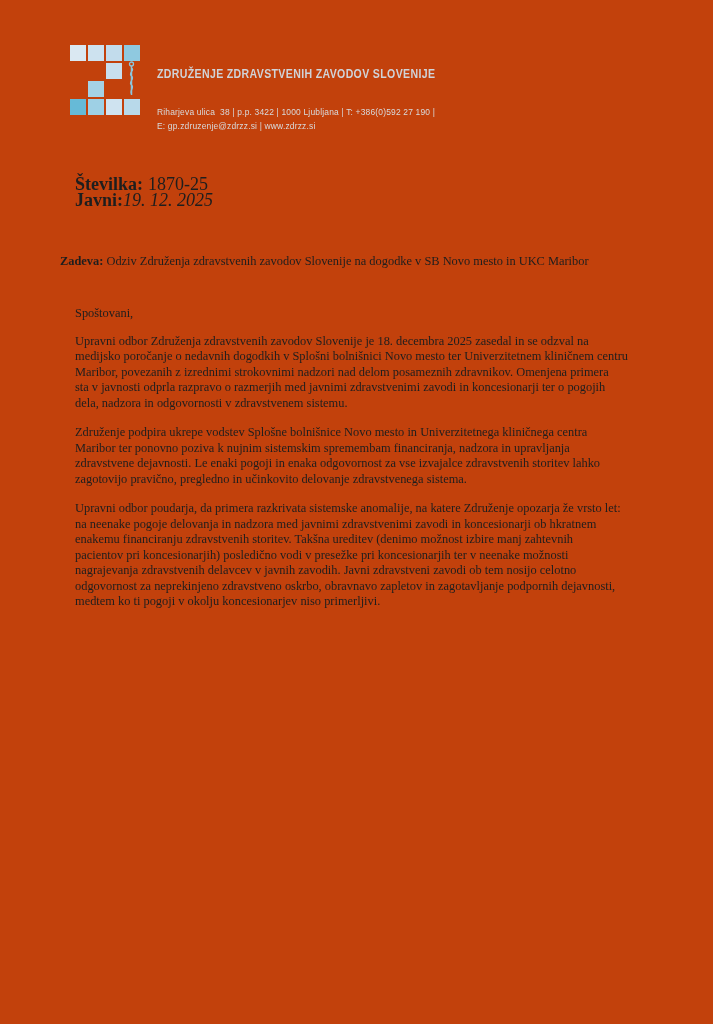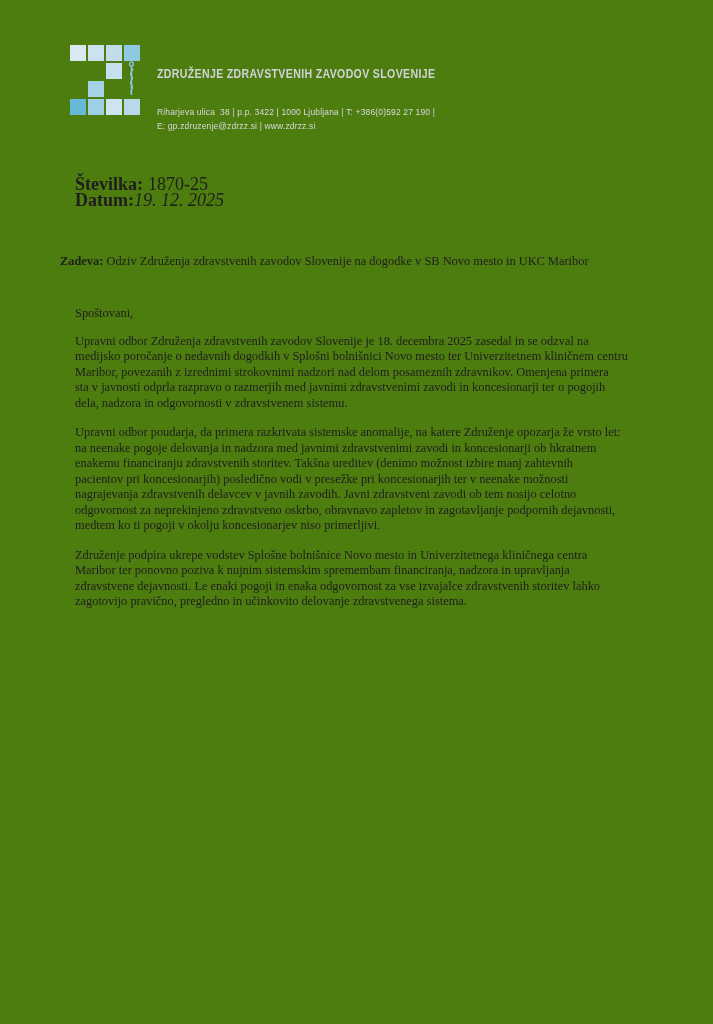--- a/index.html
+++ b/index.html
@@ -1,19 +1,19 @@
 <!DOCTYPE html>
 <html><head>
 <meta charset="utf-8">
 <style>
   html,body{margin:0;padding:0;background:#ffffff;}
   .page{
     position:relative;
     width:713px;height:1024px;
-    background:#4d7c0f;
+    background:#c2410c;
     overflow:hidden;
     font-family:"Liberation Serif", serif;
     color:#1e1e1e;
   }
   
   .logo-grid{position:absolute;left:70px;top:45px;width:72px;height:72px;}
   .logo-cell{position:absolute;width:16px;height:16px;}
   .staff{position:absolute;left:125px;top:61px;width:13px;height:36px;}
   .head-text{position:absolute;left:157px;top:64px;font-family:"Liberation Sans", sans-serif;}
   .org-title{
@@ -75,41 +75,41 @@
       <div><span class="head-line">Riharjeva ulica&nbsp; 38 | p.p. 3422 | 1000 Ljubljana | T: +386(0)592 27 190 |</span></div>
       <div><span class="head-line">E: gp.zdruzenje@zdrzz.si | www.zdrzz.si</span></div>
     </div>
   </div>
 
   <div class="meta">
     <div>
       <span class="lbl">Številka:</span><span class="val-number">1870-25</span>
     </div>
     <div>
-      <span class="lbl">Datum:</span><span class="val-date">19. 12. 2025</span>
+      <span class="lbl">Javni:</span><span class="val-date">19. 12. 2025</span>
     </div>
   </div>
 
   <div class="subject">
     <span class="lbl">Zadeva:</span><span> Odziv Združenja zdravstvenih zavodov Slovenije na dogodke v SB Novo mesto in UKC Maribor</span>
   </div>
 
   <div class="flow">
     <div class="salutation">Spoštovani,</div>
     <div class="para">Upravni odbor Združenja zdravstvenih zavodov Slovenije je 18. decembra 2025 zasedal in se odzval na
 medijsko poročanje o nedavnih dogodkih v Splošni bolnišnici Novo mesto ter Univerzitetnem kliničnem centru
 Maribor, povezanih z izrednimi strokovnimi nadzori nad delom posameznih zdravnikov. Omenjena primera
 sta v javnosti odprla razpravo o razmerjih med javnimi zdravstvenimi zavodi in koncesionarji ter o pogojih
 dela, nadzora in odgovornosti v zdravstvenem sistemu.</div>
+    <div class="para">Združenje podpira ukrepe vodstev Splošne bolnišnice Novo mesto in Univerzitetnega kliničnega centra
+Maribor ter ponovno poziva k nujnim sistemskim spremembam financiranja, nadzora in upravljanja
+zdravstvene dejavnosti. Le enaki pogoji in enaka odgovornost za vse izvajalce zdravstvenih storitev lahko
+zagotovijo pravično, pregledno in učinkovito delovanje zdravstvenega sistema.</div>
     <div class="para">Upravni odbor poudarja, da primera razkrivata sistemske anomalije, na katere Združenje opozarja že vrsto let:
 na neenake pogoje delovanja in nadzora med javnimi zdravstvenimi zavodi in koncesionarji ob hkratnem
 enakemu financiranju zdravstvenih storitev. Takšna ureditev (denimo možnost izbire manj zahtevnih
 pacientov pri koncesionarjih) posledično vodi v presežke pri koncesionarjih ter v neenake možnosti
 nagrajevanja zdravstvenih delavcev v javnih zavodih. Javni zdravstveni zavodi ob tem nosijo celotno
 odgovornost za neprekinjeno zdravstveno oskrbo, obravnavo zapletov in zagotavljanje podpornih dejavnosti,
 medtem ko ti pogoji v okolju koncesionarjev niso primerljivi.</div>
-    <div class="para">Združenje podpira ukrepe vodstev Splošne bolnišnice Novo mesto in Univerzitetnega kliničnega centra
-Maribor ter ponovno poziva k nujnim sistemskim spremembam financiranja, nadzora in upravljanja
-zdravstvene dejavnosti. Le enaki pogoji in enaka odgovornost za vse izvajalce zdravstvenih storitev lahko
-zagotovijo pravično, pregledno in učinkovito delovanje zdravstvenega sistema.</div>
   </div>
 
 </div>
 
 </body></html>

